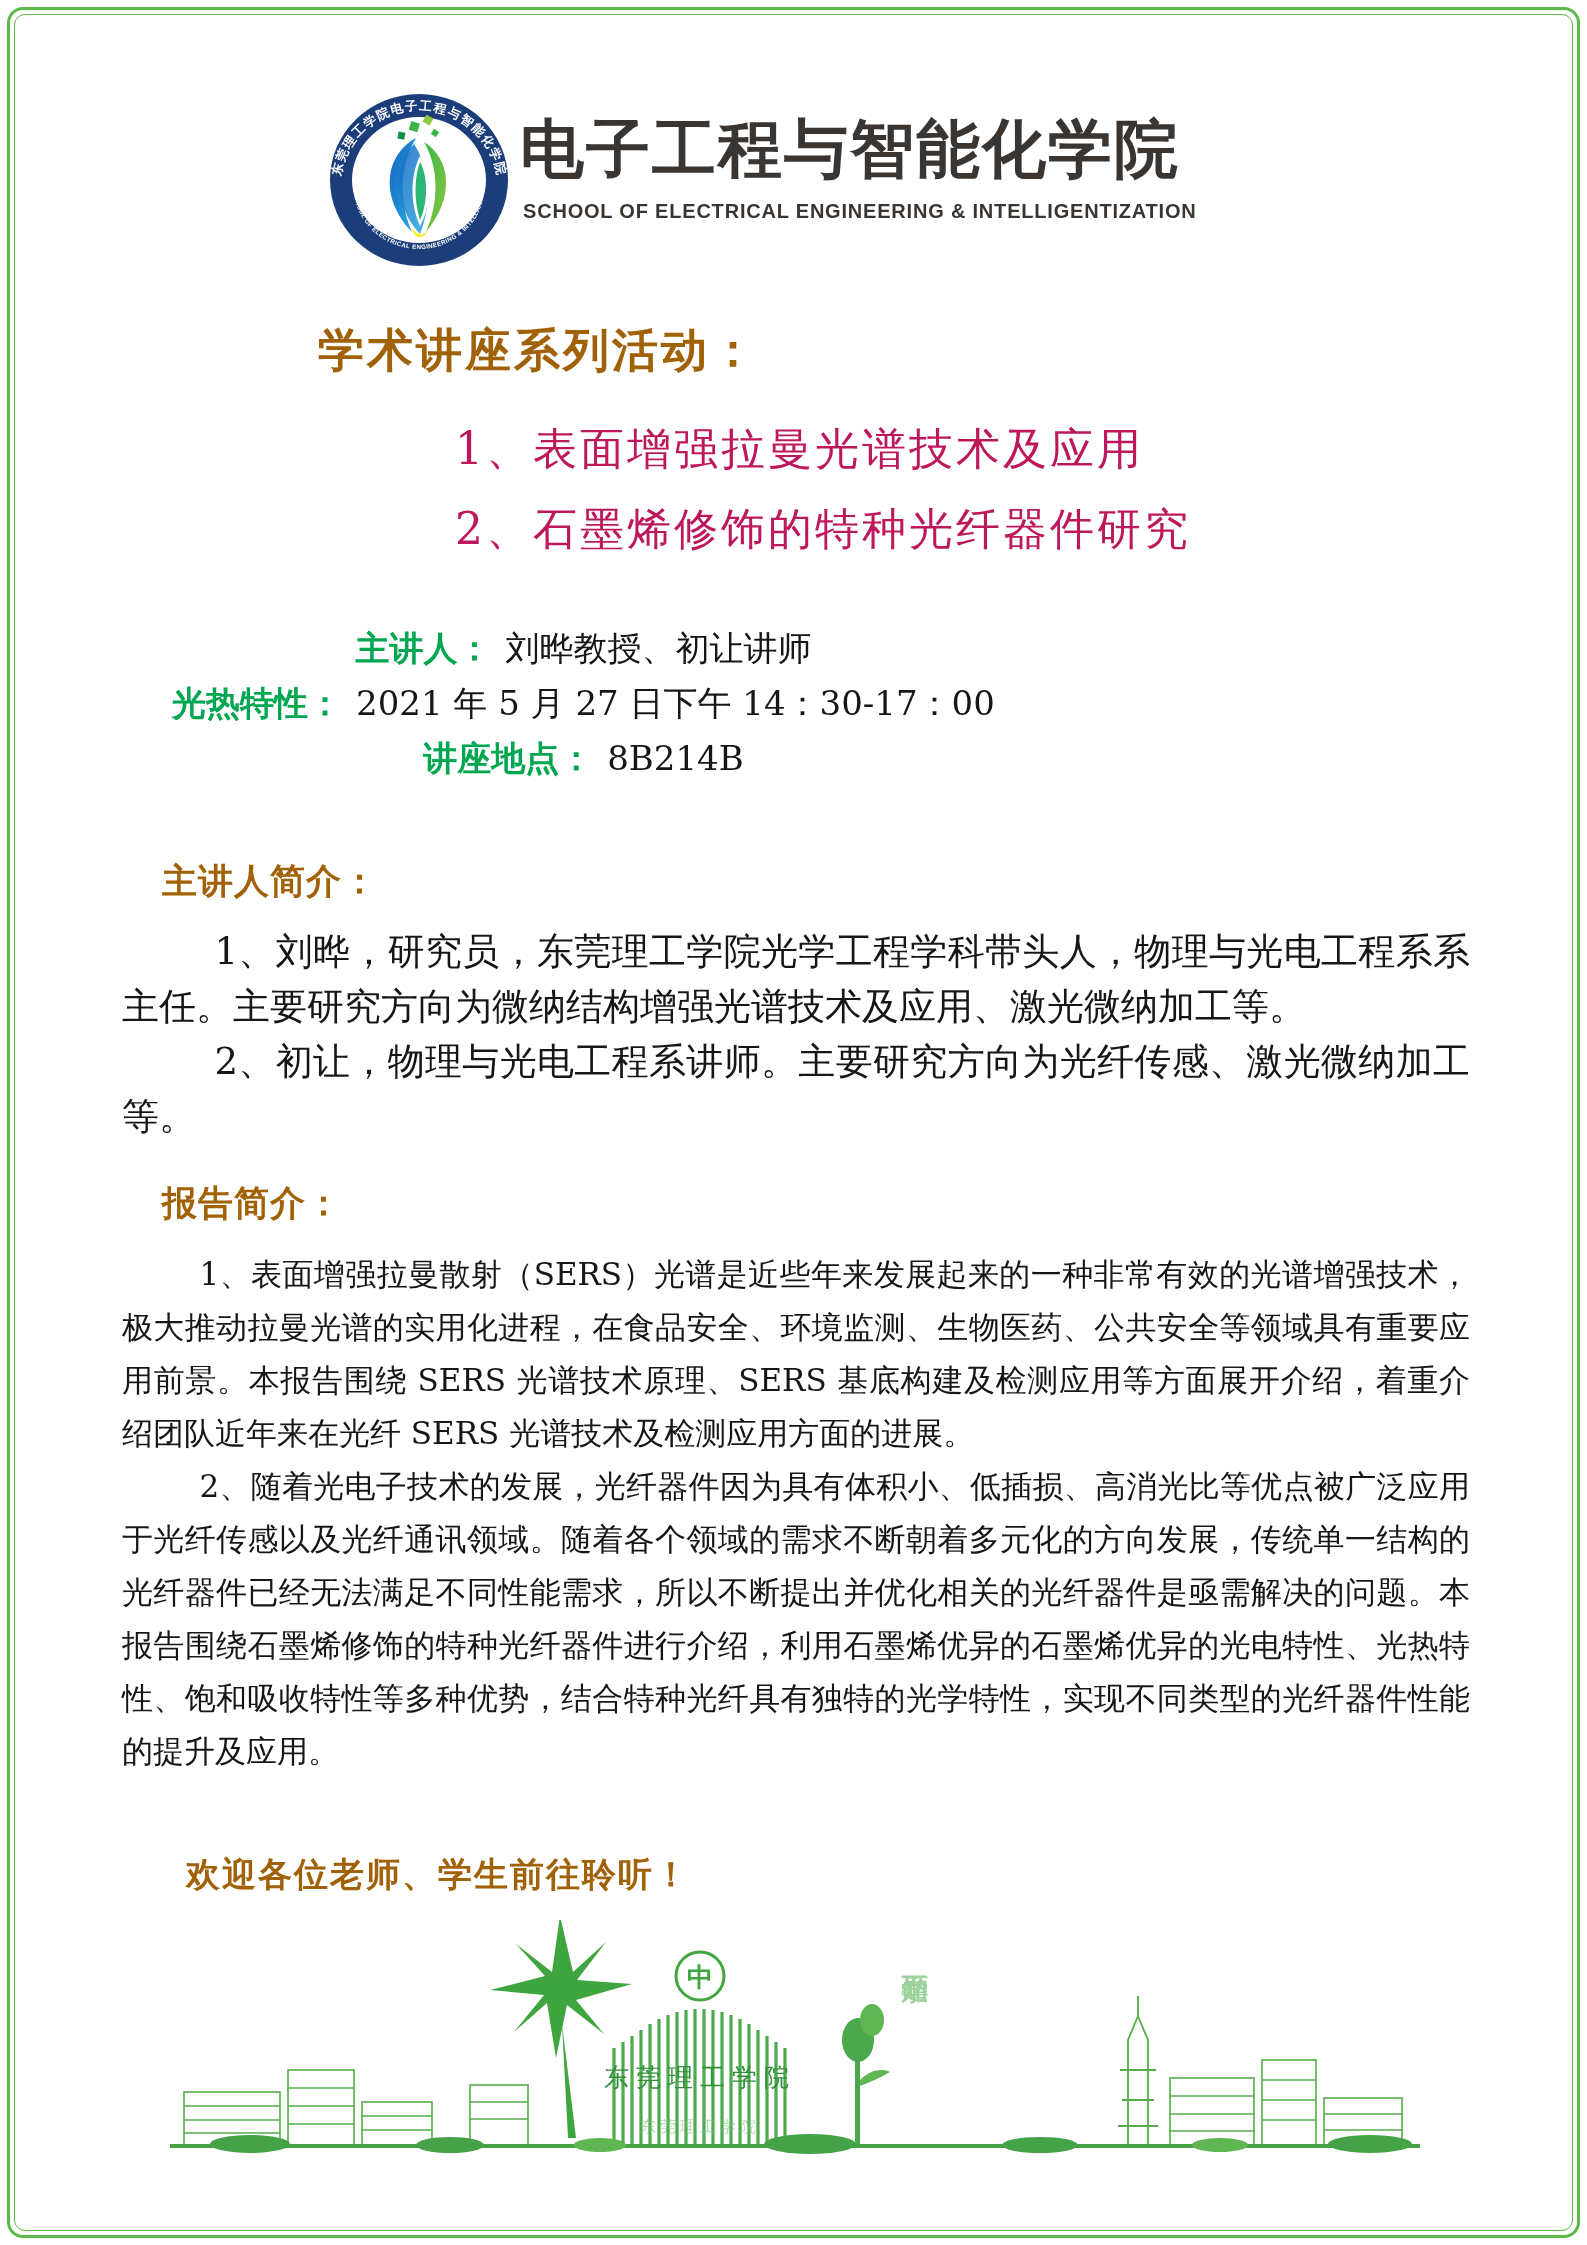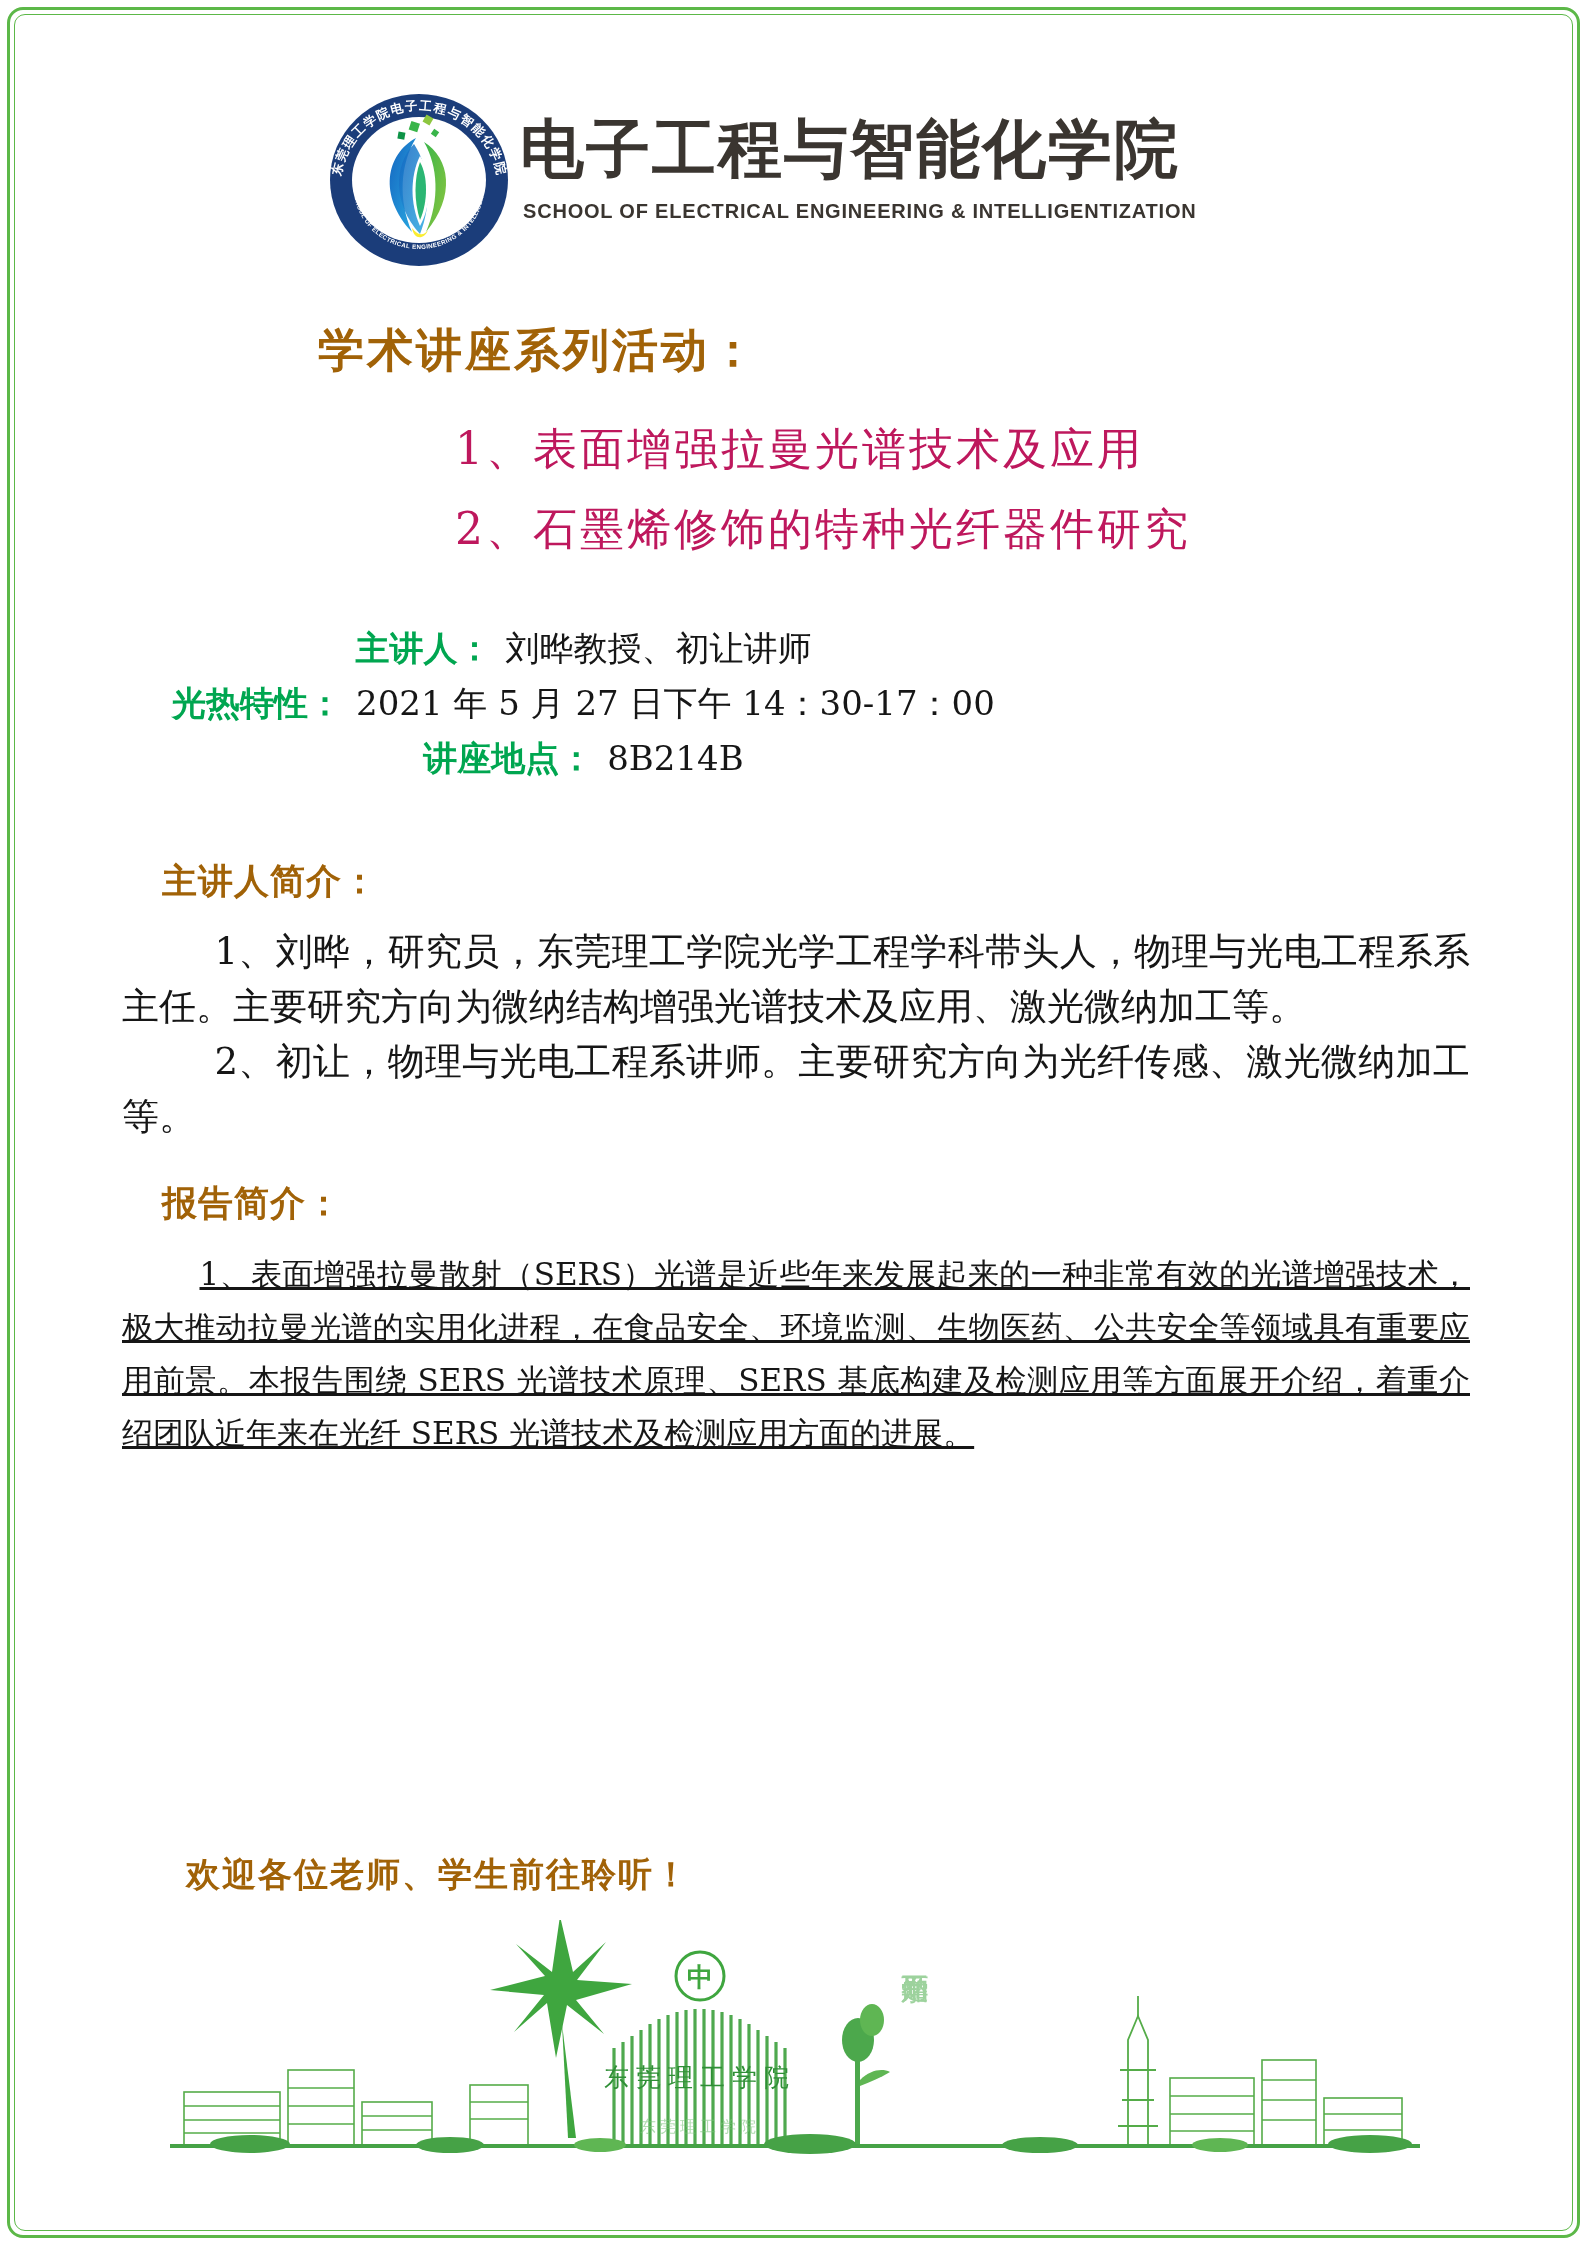--- a/index.html
+++ b/index.html
@@ -64,21 +64,20 @@
     position:absolute;left:122px;top:924px;width:1348px;
     font-size:37px;line-height:55px;color:#161616;
     text-align:justify;
   }
   .bio-block p{margin:0;text-indent:2.5em;}
 
   .report-block{
     position:absolute;left:122px;top:1248px;width:1348px;
     font-size:31px;line-height:53px;color:#161616;
     text-align:justify;
-    text-decoration:underline;
   }
   .report-block p{margin:0;text-indent:2.5em;}
 
   .welcome{
     position:absolute;left:186px;top:1852px;
     font-size:34px;font-weight:bold;letter-spacing:2px;white-space:nowrap;
   }
 
   .campus{position:absolute;left:170px;top:1920px;width:1250px;height:245px;}
 </style>
@@ -151,20 +150,21 @@
 
   <div class="bio-block serif">
     <p>1、刘晔，研究员，东莞理工学院光学工程学科带头人，物理与光电工程系系主任。主要研究方向为微纳结构增强光谱技术及应用、激光微纳加工等。</p>
     <p>2、初让，物理与光电工程系讲师。主要研究方向为光纤传感、激光微纳加工等。</p>
   </div>
 
   <div class="section-heading h-report green">报告简介：</div>
 
   <div class="report-block serif">
     <p>1、表面增强拉曼散射（SERS）光谱是近些年来发展起来的一种非常有效的光谱增强技术，极大推动拉曼光谱的实用化进程，在食品安全、环境监测、生物医药、公共安全等领域具有重要应用前景。本报告围绕 SERS 光谱技术原理、SERS 基底构建及检测应用等方面展开介绍，着重介绍团队近年来在光纤 SERS 光谱技术及检测应用方面的进展。</p>
+    <p>2、随着光电子技术的发展，光纤器件因为具有体积小、低插损、高消光比等优点被广泛应用于光纤传感以及光纤通讯领域。随着各个领域的需求不断朝着多元化的方向发展，传统单一结构的光纤器件已经无法满足不同性能需求，所以不断提出并优化相关的光纤器件是亟需解决的问题。本报告围绕石墨烯修饰的特种光纤器件进行介绍，利用石墨烯优异的石墨烯优异的光电特性、光热特性、饱和吸收特性等多种优势，结合特种光纤具有独特的光学特性，实现不同类型的光纤器件性能的提升及应用。</p>
   </div>
 
   <div class="welcome serif green">欢迎各位老师、学生前往聆听！</div>
 
   <svg class="campus" viewBox="0 0 1250 245">
 
     <g transform="translate(390,68)" fill="#3FA63F">
       <path d="M0,-72 L13,-16 L46,-46 L17,-8 L72,-4 L16,12 L44,46 L7,17 L-4,70 L-13,15 L-46,44 L-16,7 L-70,2 L-15,-12 L-44,-44 L-8,-16 Z"></path>
       <path d="M2,36 L16,150 L8,150 Z"></path>
     </g>

